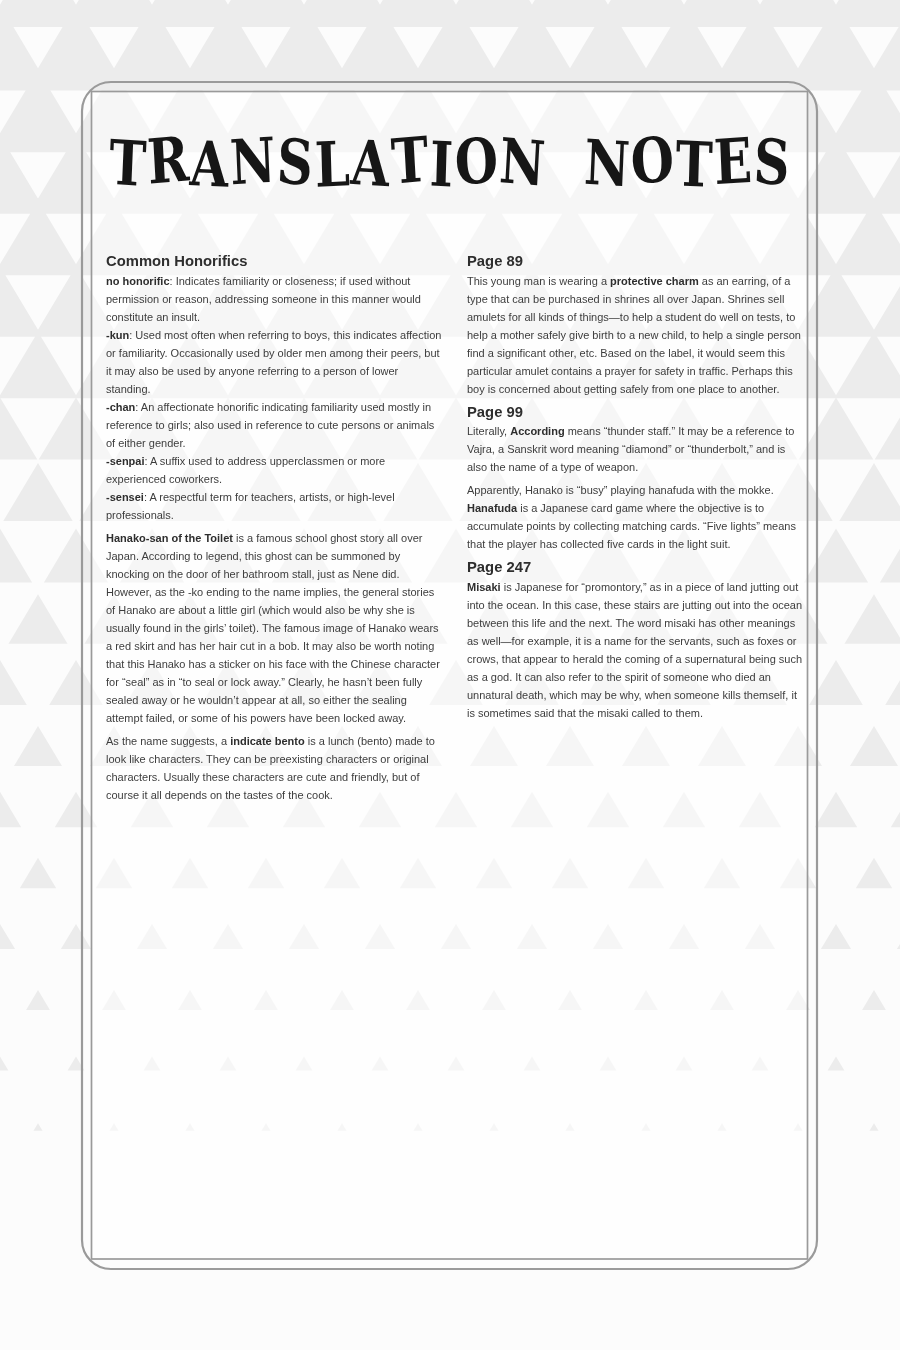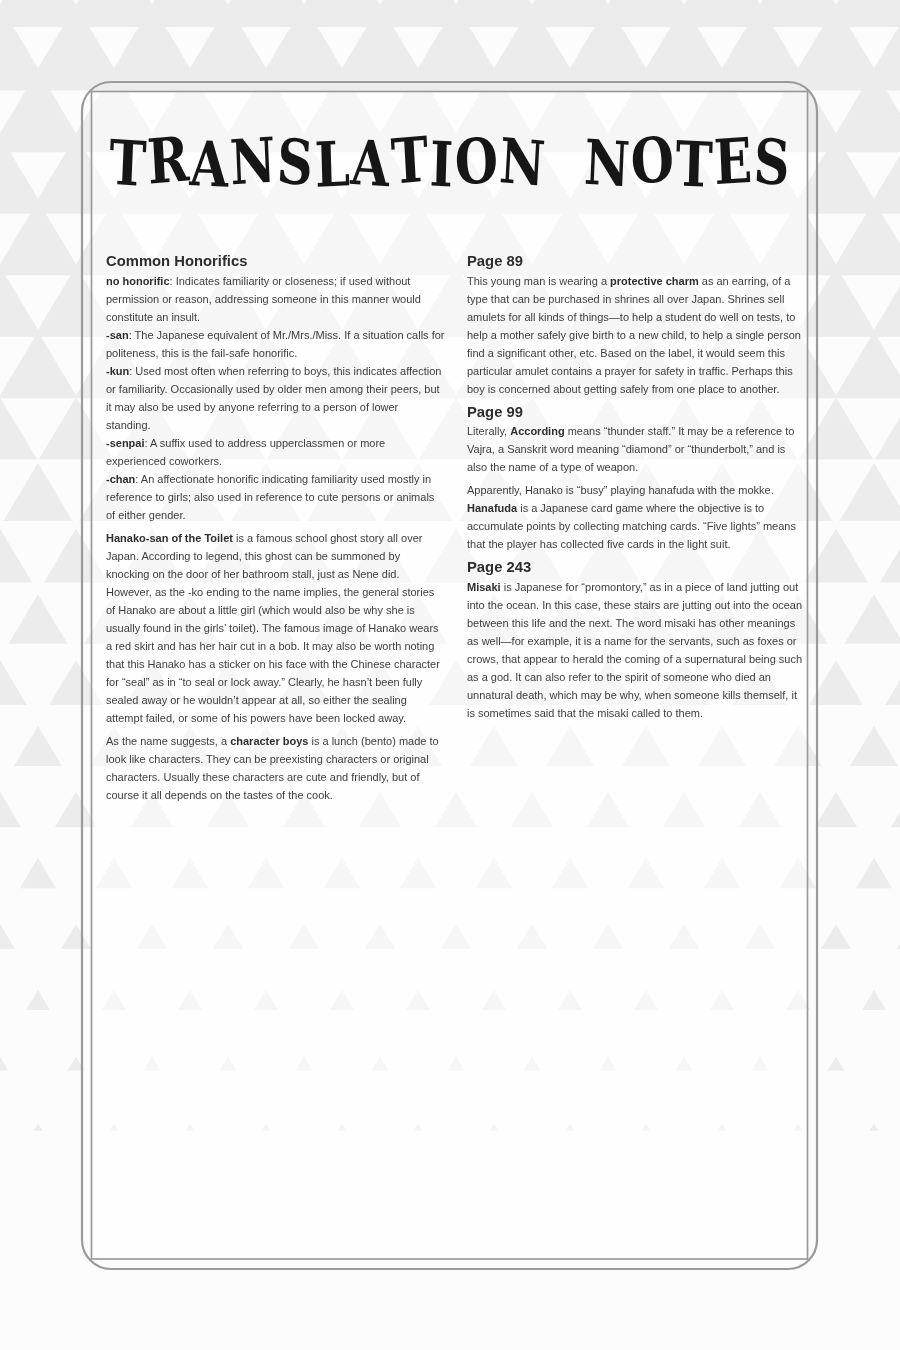--- a/index.html
+++ b/index.html
@@ -55,44 +55,44 @@
     <rect id="frame-inner" x="91.5" y="91.5" width="716" height="1167.5" fill="none" stroke-width="1.7" stroke="#9a9a9a"></rect>
   </svg>
 
   <h1 class="title" id="title"><span style="transform: rotate(3deg) translateY(1px);">T</span><span style="transform: rotate(-4deg) translateY(-2px);">R</span><span style="transform: rotate(2deg) translateY(2px);">A</span><span style="transform: rotate(-3deg) translateY(-1px);">N</span><span style="transform: rotate(4deg) translateY(0px);">S</span><span style="transform: rotate(-2deg) translateY(2px);">L</span><span style="transform: rotate(3deg) translateY(1px);">A</span><span style="transform: rotate(-4deg) translateY(-2px);">T</span><span style="transform: rotate(2deg) translateY(2px);">I</span><span style="transform: rotate(-3deg) translateY(-1px);">O</span><span style="transform: rotate(4deg) translateY(0px);">N</span><span>&nbsp;&nbsp;</span><span style="transform: rotate(3deg) translateY(1px);">N</span><span style="transform: rotate(-4deg) translateY(-2px);">O</span><span style="transform: rotate(2deg) translateY(2px);">T</span><span style="transform: rotate(-3deg) translateY(-1px);">E</span><span style="transform: rotate(4deg) translateY(0px);">S</span></h1>
 
   <div class="columns">
     <div class="col">
         <section class="note-section">
           <h3>Common Honorifics</h3>
           <p><b>no honorific</b>: Indicates familiarity or closeness; if used without permission or reason, addressing someone in this manner would constitute an insult.</p>
-          <p><b>-san</b>: The Japanese equivalent of Mr./Mrs./Miss. If a situation calls for politeness, this is the fail-safe honorific.</p>
           <p><b>-kun</b>: Used most often when referring to boys, this indicates affection or familiarity. Occasionally used by older men among their peers, but it may also be used by anyone referring to a person of lower standing.</p>
+          <p><b>-chan</b>: An affectionate honorific indicating familiarity used mostly in reference to girls; also used in reference to cute persons or animals of either gender.</p>
           <p><b>-senpai</b>: A suffix used to address upperclassmen or more experienced coworkers.</p>
-          <p><b>-chan</b>: An affectionate honorific indicating familiarity used mostly in reference to girls; also used in reference to cute persons or animals of either gender.</p>
+          <p><b>-sensei</b>: A respectful term for teachers, artists, or high-level professionals.</p>
         </section>
         <section class="note-section">
           <p><b>Hanako-san of the Toilet</b> is a famous school ghost story all over Japan. According to legend, this ghost can be summoned by knocking on the door of her bathroom stall, just as Nene did. However, as the -ko ending to the name implies, the general stories of Hanako are about a little girl (which would also be why she is usually found in the girls’ toilet). The famous image of Hanako wears a red skirt and has her hair cut in a bob. It may also be worth noting that this Hanako has a sticker on his face with the Chinese character for “seal” as in “to seal or lock away.” Clearly, he hasn’t been fully sealed away or he wouldn’t appear at all, so either the sealing attempt failed, or some of his powers have been locked away.</p>
         </section>
         <section class="note-section">
-          <p>As the name suggests, a <b>character boys</b> is a lunch (bento) made to look like characters. They can be preexisting characters or original characters. Usually these characters are cute and friendly, but of course it all depends on the tastes of the cook.</p>
+          <p>As the name suggests, a <b>indicate bento</b> is a lunch (bento) made to look like characters. They can be preexisting characters or original characters. Usually these characters are cute and friendly, but of course it all depends on the tastes of the cook.</p>
         </section>
       </div>
     <div class="col">
         <section class="note-section">
           <h3>Page 89</h3>
           <p>This young man is wearing a <b>protective charm</b> as an earring, of a type that can be purchased in shrines all over Japan. Shrines sell amulets for all kinds of things—to help a student do well on tests, to help a mother safely give birth to a new child, to help a single person find a significant other, etc. Based on the label, it would seem this particular amulet contains a prayer for safety in traffic. Perhaps this boy is concerned about getting safely from one place to another.</p>
         </section>
         <section class="note-section">
           <h3>Page 99</h3>
           <p>Literally, <b>According</b> means “thunder staff.” It may be a reference to Vajra, a Sanskrit word meaning “diamond” or “thunderbolt,” and is also the name of a type of weapon.</p>
         </section>
         <section class="note-section">
           <p>Apparently, Hanako is “busy” playing hanafuda with the mokke. <b>Hanafuda</b> is a Japanese card game where the objective is to accumulate points by collecting matching cards. “Five lights” means that the player has collected five cards in the light suit.</p>
         </section>
         <section class="note-section">
-          <h3>Page 243</h3>
+          <h3>Page 247</h3>
           <p><b>Misaki</b> is Japanese for “promontory,” as in a piece of land jutting out into the ocean. In this case, these stairs are jutting out into the ocean between this life and the next. The word misaki has other meanings as well—for example, it is a name for the servants, such as foxes or crows, that appear to herald the coming of a supernatural being such as a god. It can also refer to the spirit of someone who died an unnatural death, which may be why, when someone kills themself, it is sometimes said that the misaki called to them.</p>
         </section>
       </div>
   </div>
 
 </div>
 
 </body></html>

